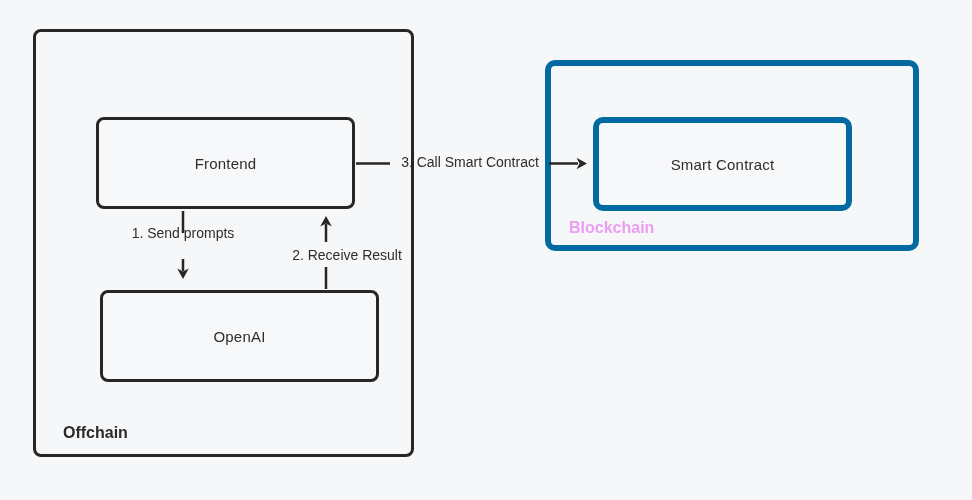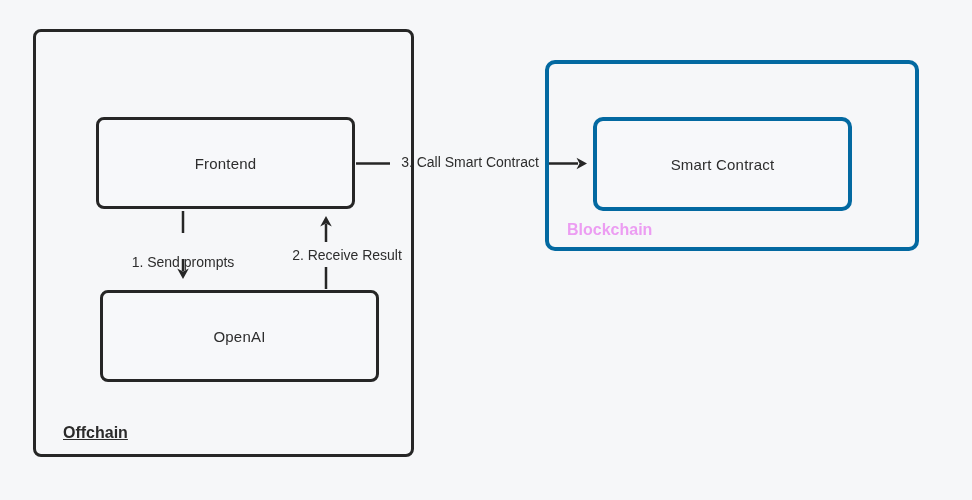--- a/index.html
+++ b/index.html
@@ -17,21 +17,21 @@
   .group, .node {
     position: absolute;
     box-sizing: border-box;
     background: #f7f8fa;
   }
   .group.dark-border, .node.dark-border {
     border: 3px solid #262626;
     border-radius: 8px;
   }
   .group.pink-border, .node.pink-border {
-    border: 4px solid #0369a1;
+    border: 6px solid #0369a1;
     border-radius: 10px;
   }
   .group-offchain   { left: 33px;  top: 29px;  width: 381px; height: 428px; background: transparent; }
   .group-blockchain { left: 545px; top: 60px;  width: 374px; height: 191px; background: transparent; }
   .node-frontend       { left: 96px;  top: 117px; width: 259px; height: 92px; }
   .node-openai         { left: 100px; top: 290px; width: 279px; height: 92px; }
   .node-smart-contract { left: 593px; top: 117px; width: 259px; height: 94px; border-radius: 8px; }
   .node {
     display: flex;
     align-items: center;
@@ -43,38 +43,38 @@
     color: #2d2d2d;
     letter-spacing: 0.2px;
     white-space: nowrap;
   }
   .group-label {
     position: absolute;
     font-size: 16px;
     font-weight: 700;
     white-space: nowrap;
   }
-  .group-label.dark { left: 27px; bottom: 12px; color: #2b2b2b; text-decoration: underline; }
+  .group-label.dark { left: 27px; bottom: 12px; color: #2b2b2b; }
   .group-label.pink { left: 18px; bottom: 8px;  color: #ec9df2; }
   .edges-layer {
     position: absolute;
     left: 0; top: 0;
     width: 972px; height: 500px;
     pointer-events: none;
   }
   .edge-label {
     position: absolute;
     transform: translate(-50%, -50%);
     font-size: 14px;
     font-weight: 500;
     color: #2d2d2d;
     white-space: nowrap;
     background: transparent;
   }
-  .edge-label-send    { left: 183px; top: 262px; }
+  .edge-label-send    { left: 183px; top: 233px; }
   .edge-label-receive { left: 331px; top: 255px; margin-left: 16px; }
   .edge-label-call    { left: 470px; top: 162px; }
 </style>
 </head>
 <body>
 
 <div class="canvas">
 
   <div class="group group-offchain dark-border">
     <span class="group-label dark">Offchain</span>

